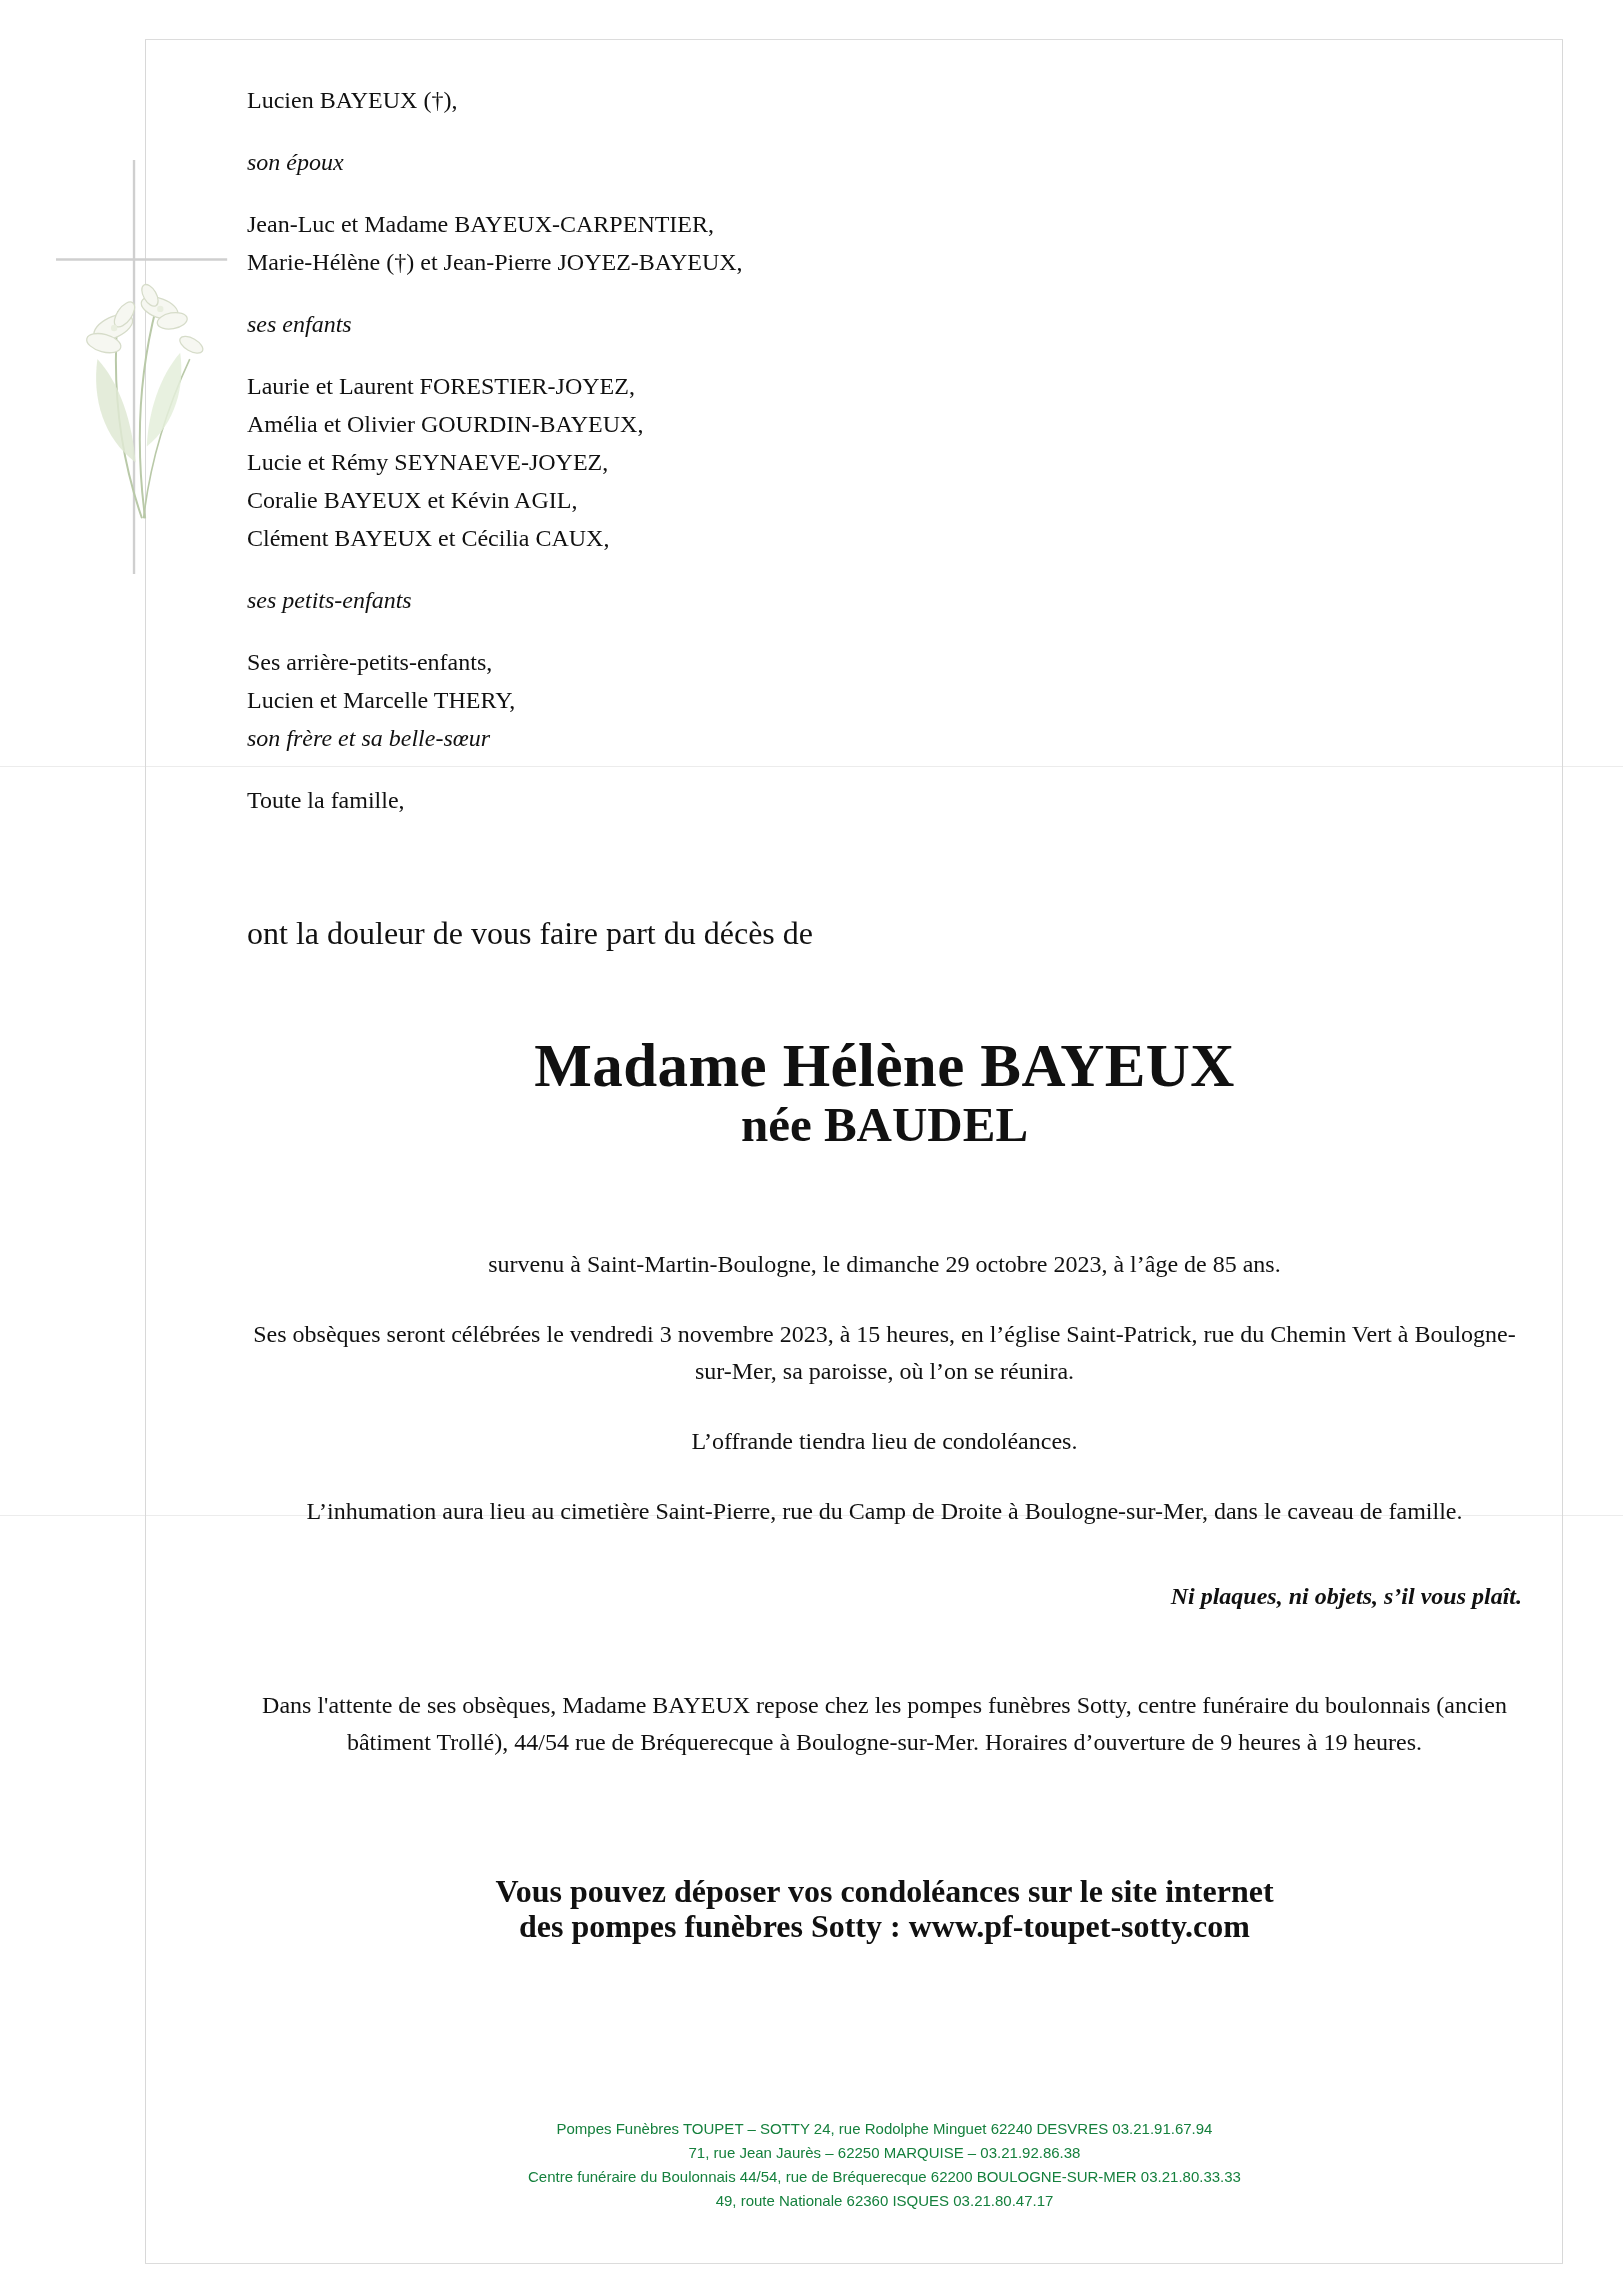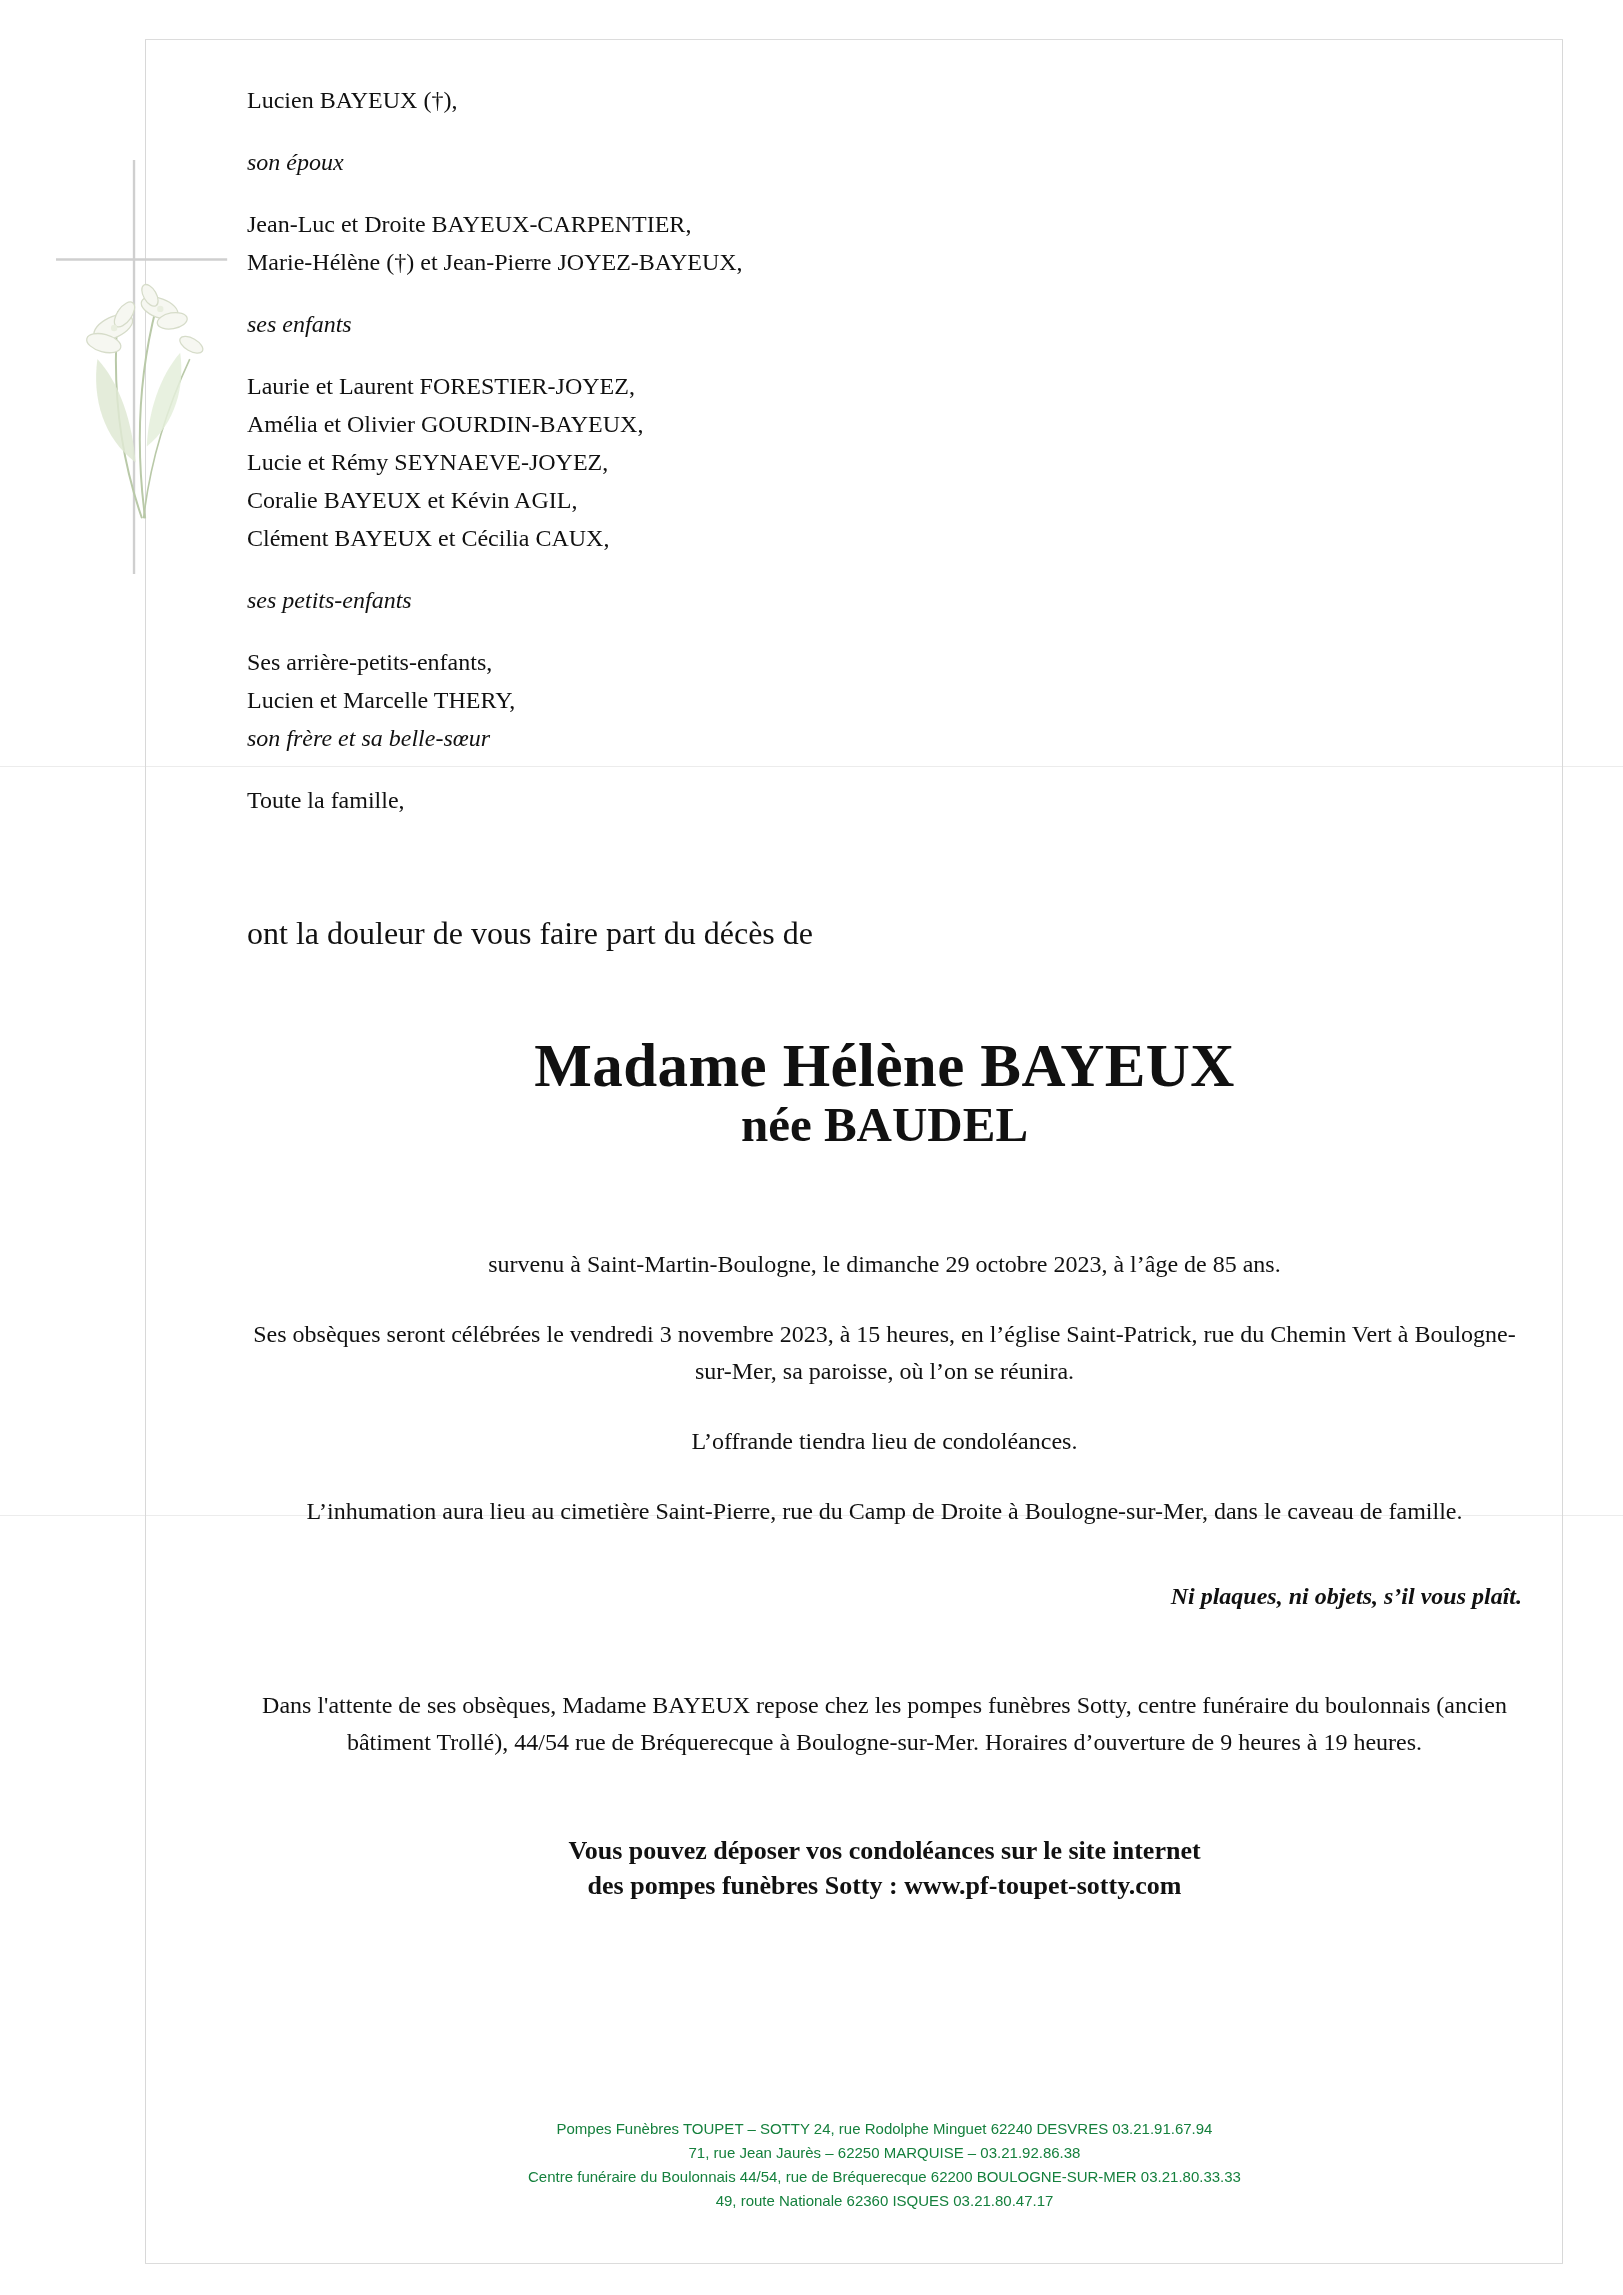--- a/index.html
+++ b/index.html
@@ -127,22 +127,23 @@
   }
   .para.center-italic {
     text-align: right;
     font-style: italic;
     font-weight: bold;
   }
 
   .cond {
     text-align: center;
     font-weight: bold;
-    font-size: 26px;
+    font-size: 32px;
     line-height: 35px;
+    margin-top: 41px;
   }
 
   .footer {
     position: absolute;
     left: 247px;
     top: 2108px;
     width: 1275px;
     text-align: center;
     font-family: "Liberation Sans", sans-serif;
     font-size: 15px;
@@ -194,21 +195,21 @@
 
     <div class="fam-block">
       <div class="fam-line">Lucien BAYEUX (†),</div>
       <div class="gap-sm"></div>
       <div class="rel">son époux</div>
     </div>
 
     <div class="gap-sm"></div>
 
     <div class="fam-block">
-      <div class="fam-line">Jean-Luc et Droite BAYEUX-CARPENTIER,</div>
+      <div class="fam-line">Jean-Luc et Madame BAYEUX-CARPENTIER,</div>
       <div class="fam-line">Marie-Hélène (†) et Jean-Pierre JOYEZ-BAYEUX,</div>
       <div class="gap-sm"></div>
       <div class="rel">ses enfants</div>
     </div>
 
     <div class="gap-sm"></div>
 
     <div class="fam-block">
       <div class="fam-line">Laurie et Laurent FORESTIER-JOYEZ,</div>
       <div class="fam-line">Amélia et Olivier GOURDIN-BAYEUX,</div>

